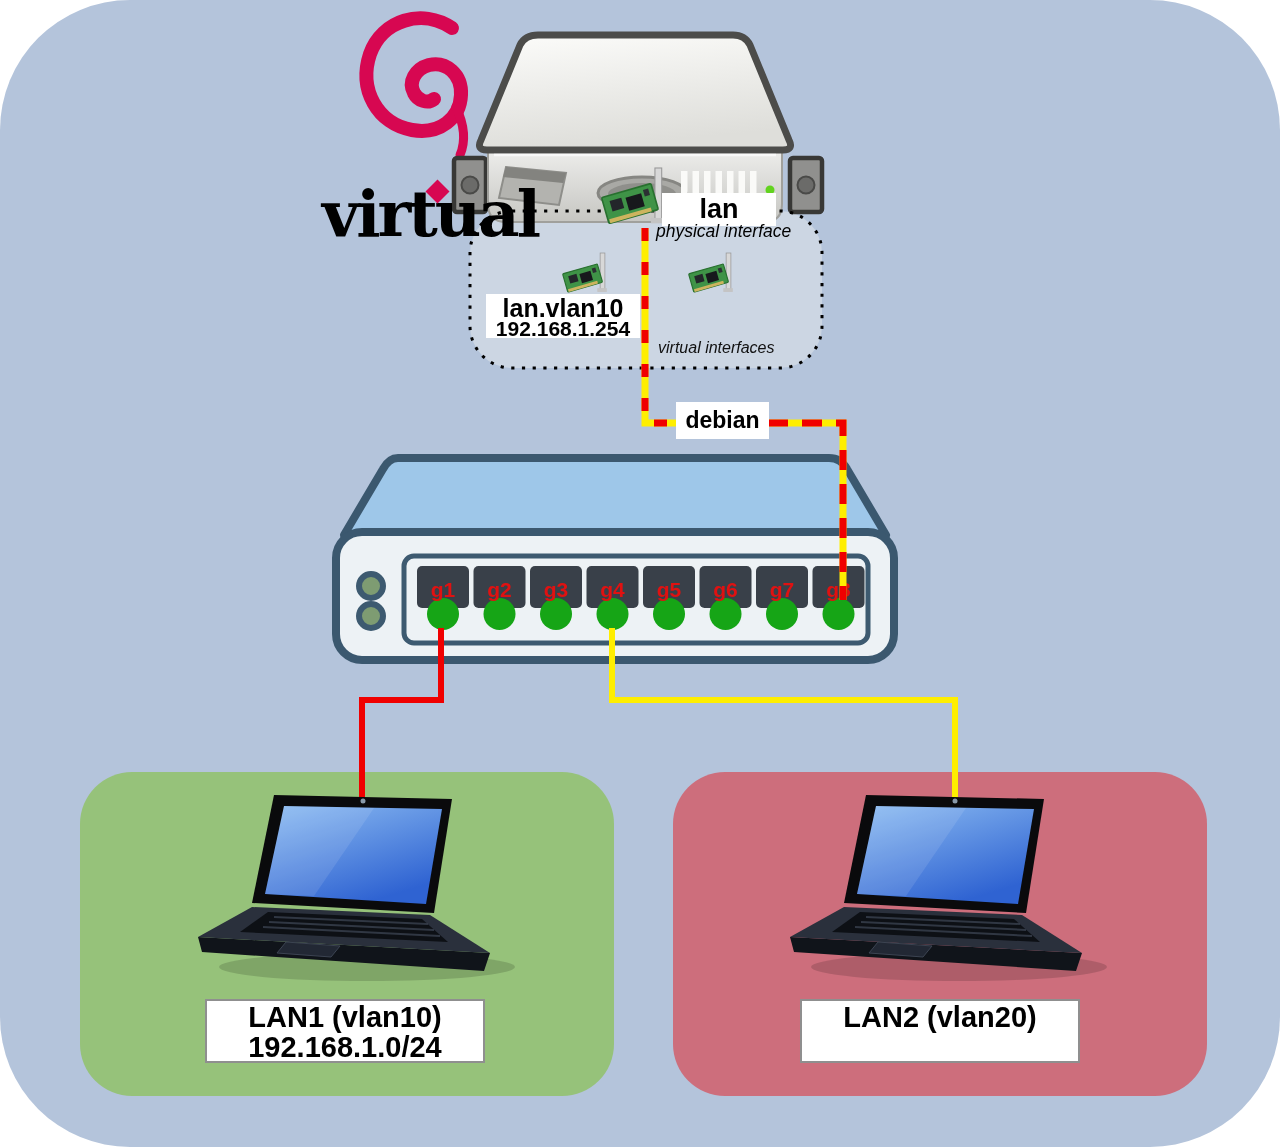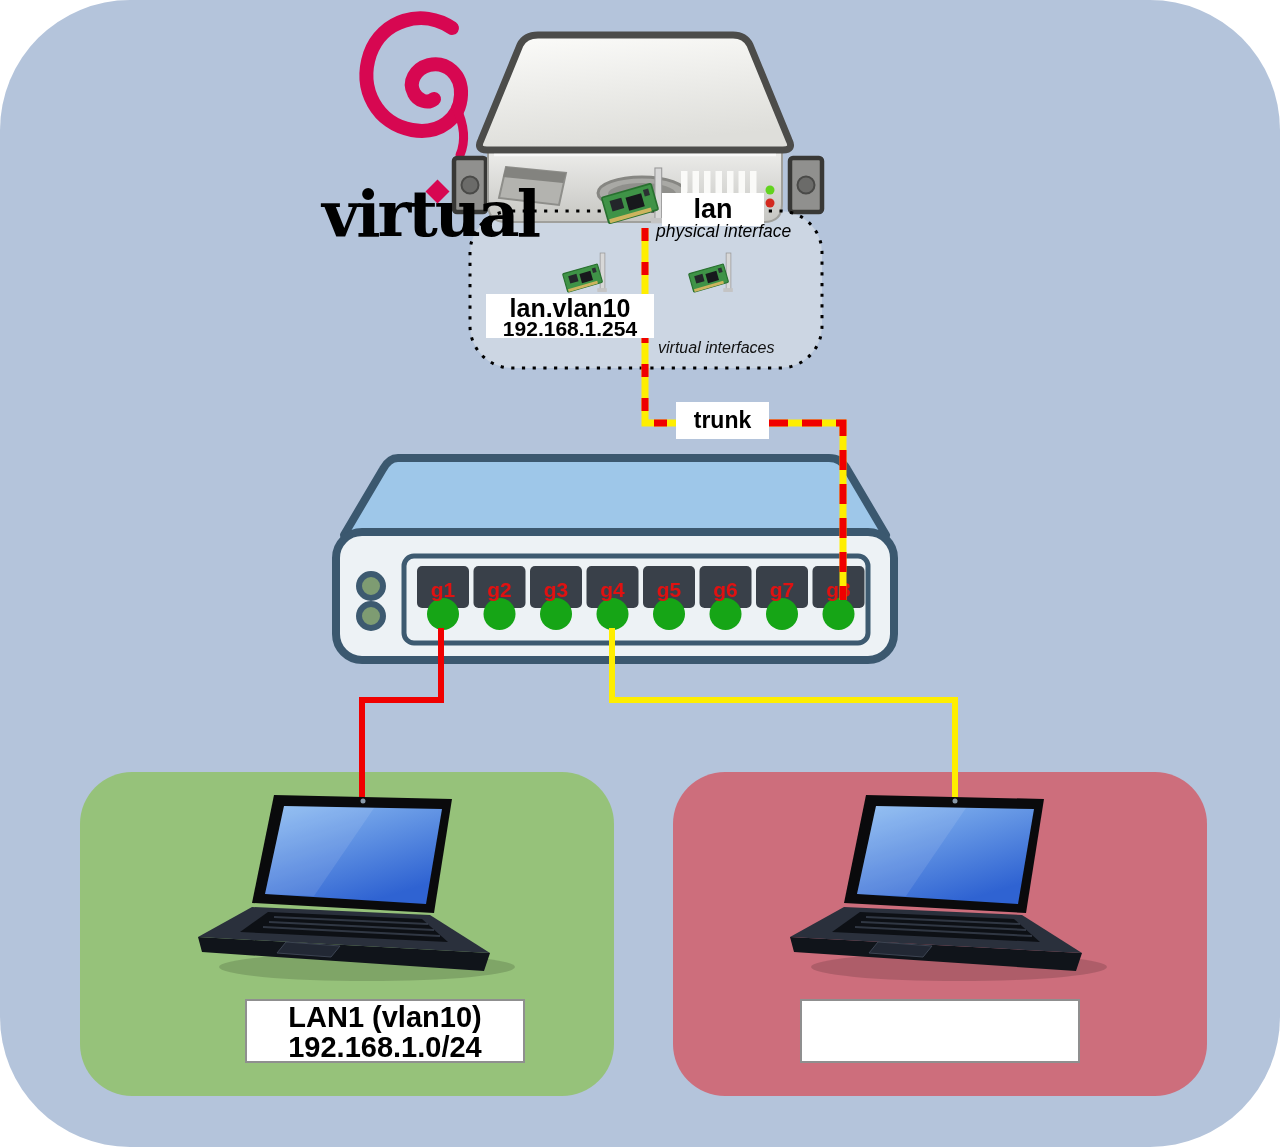--- a/index.html
+++ b/index.html
@@ -10,34 +10,34 @@
   #vbox-fill{left:470px;top:211px;width:352px;height:157px;background:#ccd6e3;border-radius:42px;}
   #lan1-zone{left:80px;top:772px;width:534px;height:324px;background:#96c27a;border-radius:52px;}
   #lan2-zone{left:673px;top:772px;width:534px;height:324px;background:#cd6e7c;border-radius:52px;}
   #scene{left:0;top:0;width:1280px;height:1147px;pointer-events:none;}
 
   .lbl{position:absolute;background:#ffffff;color:#000;text-align:center;font-weight:bold;}
   #debian-wordmark{left:322px;top:184px;font-family:"DejaVu Serif",serif;font-weight:bold;
       font-size:64px;line-height:60px;letter-spacing:-3px;color:#000;background:none;}
   #debian-diamond{left:429px;top:183px;width:17px;height:17px;background:#d70751;
       transform:rotate(45deg);}
-  #lan-label{left:662px;top:193px;width:102px;height:33px;font-size:27px;line-height:33px;}
+  #lan-label{left:662px;top:193px;width:114px;height:33px;font-size:27px;line-height:33px;}
   #physical-note{left:656px;top:221px;font-style:italic;font-size:17.5px;color:#000000;
       background:none;white-space:nowrap;font-weight:normal;text-align:center;}
-  .vlan-box{width:168px;height:44px;top:294px;padding-top:2px;box-sizing:border-box;}
+  .vlan-box{width:154px;height:44px;top:294px;padding-top:2px;box-sizing:border-box;}
   #vlan10-box{left:486px;}
   #vlan20-box{left:657px;width:151px;}
   .vlan-name{font-size:25px;line-height:25px;font-weight:bold;}
   .vlan-ip{font-size:21px;line-height:16px;font-weight:bold;}
   #virtual-note{left:658px;top:339px;font-style:italic;font-size:16px;color:#111;
       background:none;white-space:nowrap;font-weight:normal;}
   #trunk-label{left:676px;top:402px;width:93px;height:37px;font-size:23px;line-height:37px;}
   .lan-caption{width:280px;height:64px;top:999px;border:2px solid #8f8f8f;box-sizing:border-box;
       padding-top:1px;}
-  #lan1-caption{left:205px;margin-left:40px;}
+  #lan1-caption{left:205px;}
   #lan2-caption{left:800px;}
   .lan-line{font-size:29px;line-height:30px;font-weight:bold;}
 </style>
 </head>
 <body>
 
 <div id="stage">
   <div id="bg-panel" class="abs"></div>
   <div id="vbox-fill" class="abs"></div>
   <div id="lan1-zone" class="abs"></div>
@@ -210,21 +210,22 @@
 
   <div id="lan-label" class="lbl">lan</div>
   <div id="physical-note" class="lbl">physical interface</div>
 
   <div id="vlan10-box" class="lbl vlan-box">
     <div class="vlan-name">lan.vlan10</div>
     <div class="vlan-ip">192.168.1.254</div>
   </div>
   <div id="virtual-note" class="lbl">virtual interfaces</div>
 
-  <div id="trunk-label" class="lbl">trunk</div>
+  <div id="trunk-label" class="lbl">debian</div>
 
   <div id="lan1-caption" class="lbl lan-caption">
     <div class="lan-line">LAN1 (vlan10)</div>
     <div class="lan-line">192.168.1.0/24</div>
   </div>
   <div id="lan2-caption" class="lbl lan-caption">
+    <div class="lan-line">LAN2 (vlan20)</div>
   </div>
 </div>
 
 </body></html>

